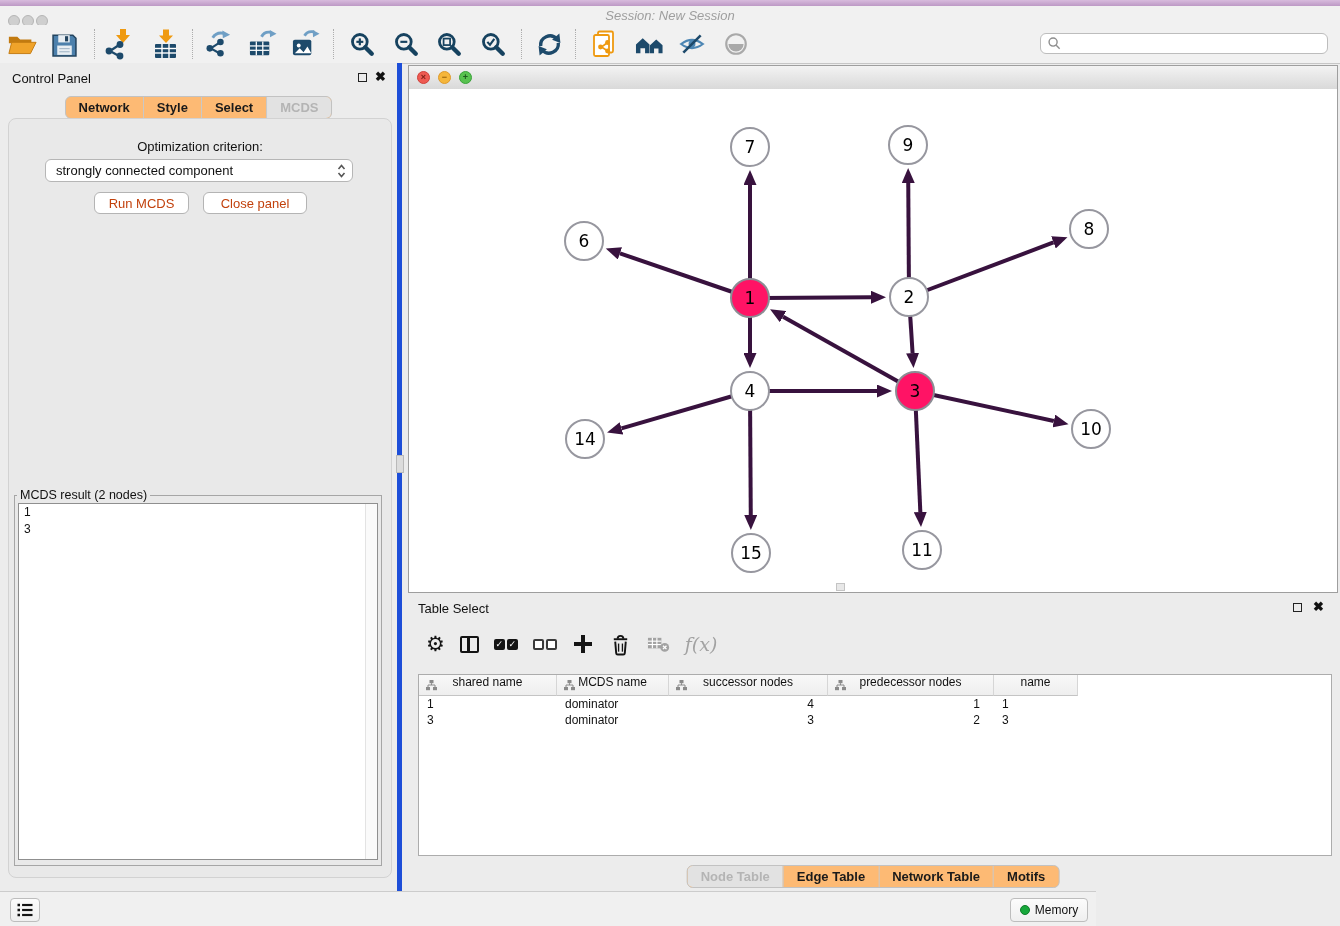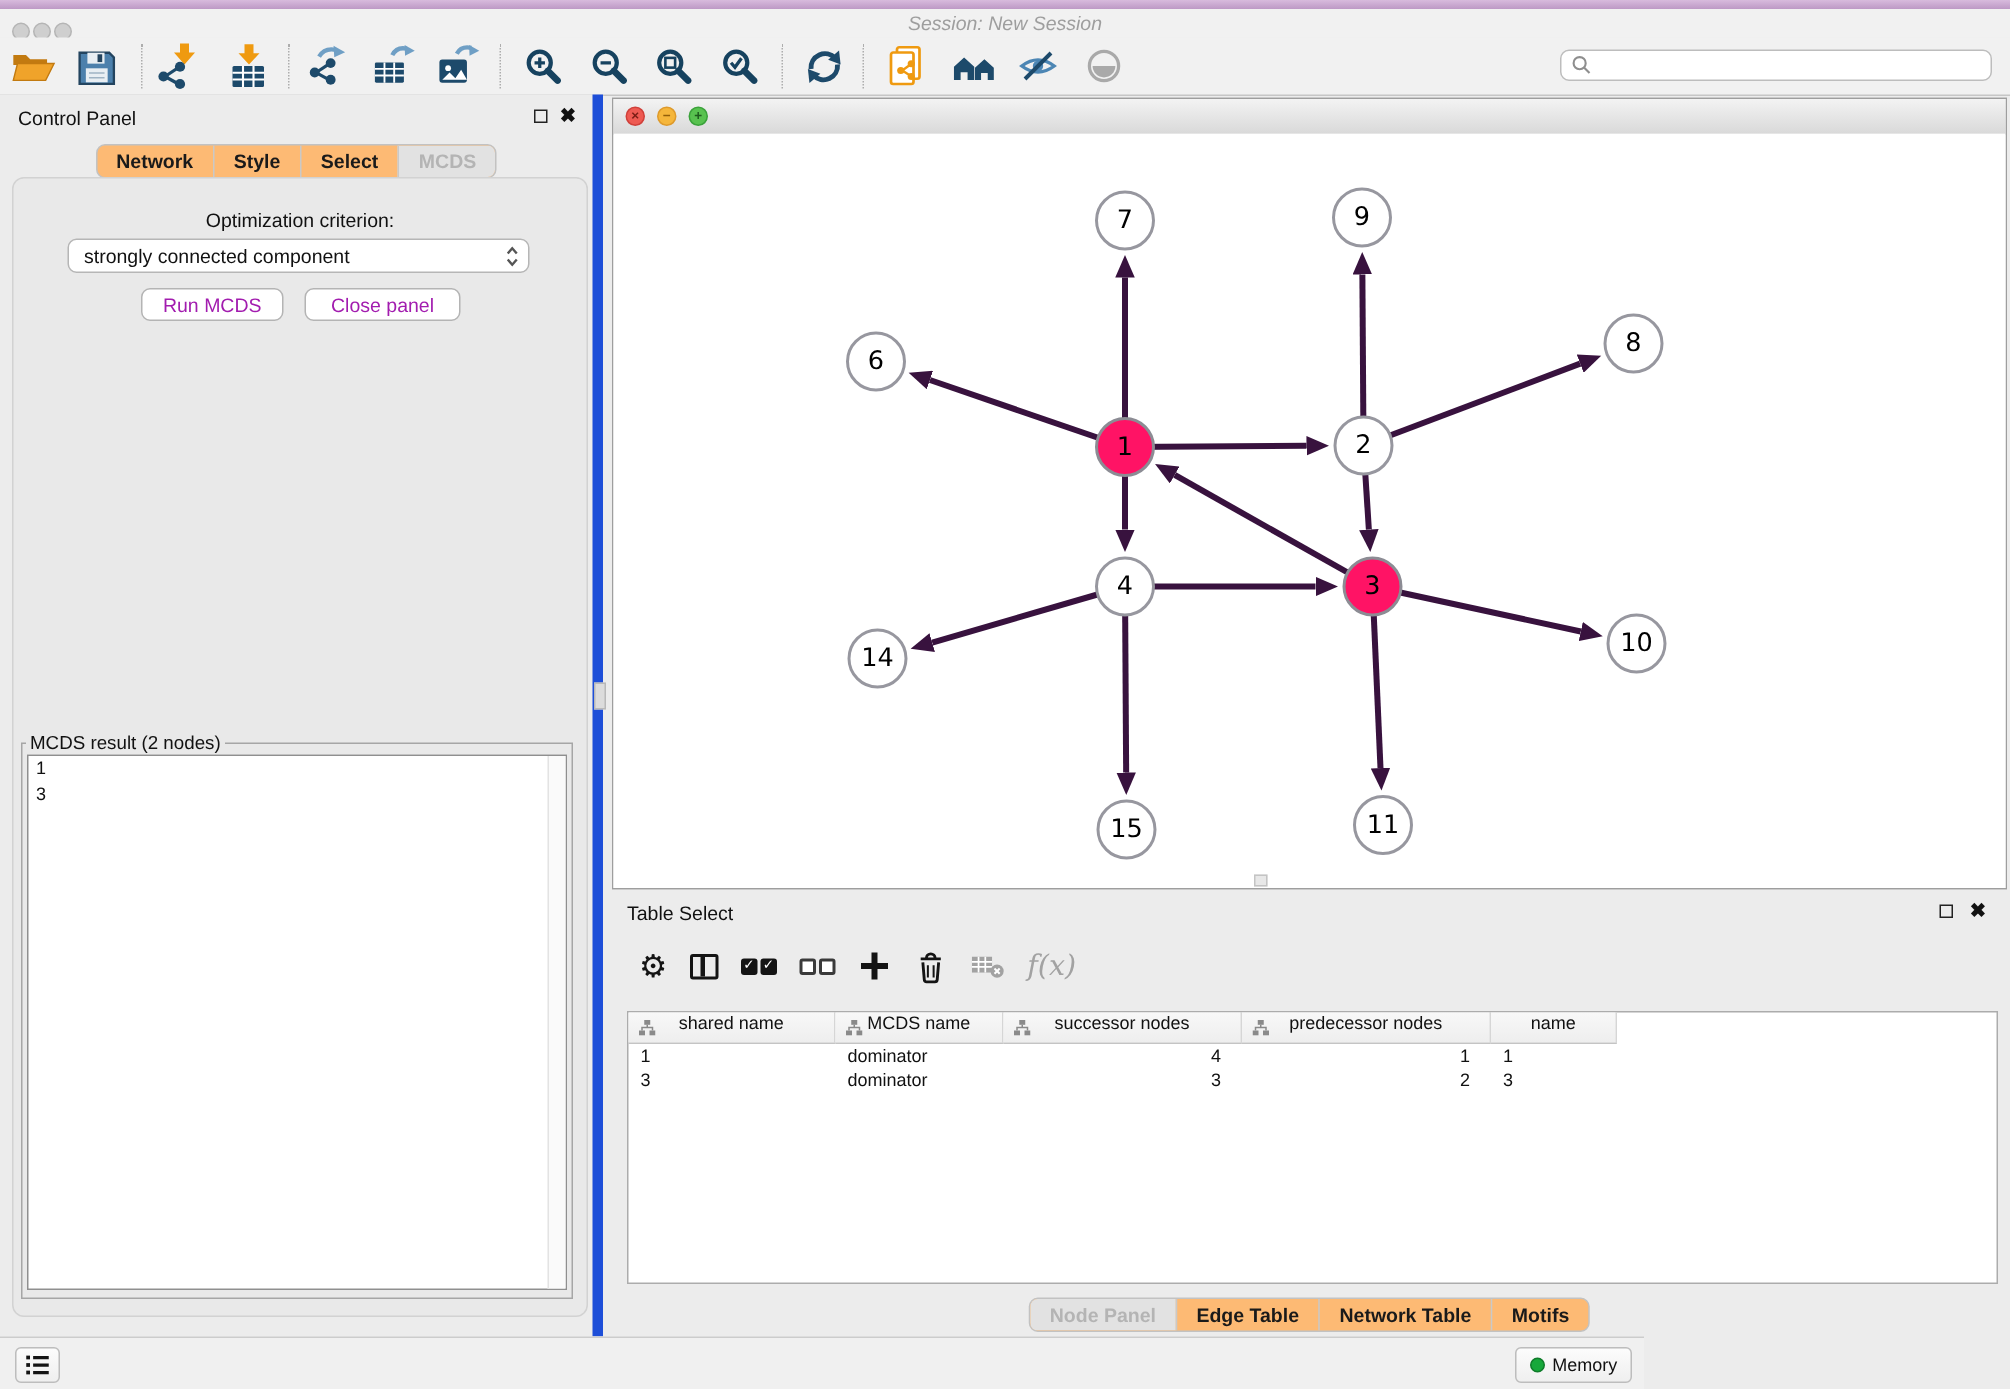--- a/index.html
+++ b/index.html
@@ -15,39 +15,39 @@
   .toolbar{position:absolute;left:0;top:25px;width:1340px;height:38px;background:#F1F1F1;
     border-bottom:1px solid #C6C6C6;}
   .tbtn{position:absolute;top:2px;width:34px;height:34px;display:flex;
     align-items:center;justify-content:center;cursor:default;}
   .tsep{position:absolute;top:4px;height:30px;width:0;border-left:1px dotted #ADADAD;}
   .searchbox{position:absolute;right:12px;top:8px;width:288px;height:21px;background:#fff;
     border:1px solid #BDBDBD;border-radius:6px;display:flex;align-items:center;padding:0 6px;box-sizing:border-box;}
   .searchbox input{border:none;outline:none;flex:1;font-size:12px;font-family:"Liberation Sans",sans-serif;background:transparent;}
   
   .cp{position:absolute;left:0;top:63px;width:402px;height:828px;background:#ECECEC;
-    border-right:7px solid #1d4ed8;box-sizing:border-box;}
+    border-right:5px solid #1d4ed8;box-sizing:border-box;}
   .panel-title{position:absolute;left:12px;top:8px;font-size:13px;color:#111;}
   .float-ic{position:absolute;top:10px;width:9px;height:9px;border:1.5px solid #222;box-sizing:border-box;}
   .close-ic{position:absolute;top:6px;font-size:13px;font-weight:bold;color:#111;}
   .segtabs{position:absolute;display:inline-flex;background:#fdba74;border:1px solid #C2C2C2;
     border-radius:6px;overflow:hidden;white-space:nowrap;text-align:right;}
   .seg{padding:2px 13px;font-size:13px;font-weight:600;color:#1A1A1A;border-left:1px solid #C9C9C9;line-height:17px;}
   .seg:first-child{border-left:none;}
   .seg.active{background:#E2E2E2;color:#B4B4B4;}
   .cp-tabs{top:33px;left:50%;transform:translateX(-50%);}
   .cp-content{position:absolute;left:8px;top:55px;width:384px;height:760px;background:#E9E9E9;
     border:1px solid #D2D2D2;border-radius:8px;box-sizing:border-box;}
   .opt-label{position:absolute;top:20px;width:100%;text-align:center;font-size:13px;color:#111;}
   .combo{position:absolute;left:36px;top:40px;width:308px;height:23px;background:#fff;
     border:1px solid #B6B6B6;border-radius:6px;font-size:13px;display:flex;align-items:center;
     padding-left:10px;box-sizing:border-box;color:#111;}
   .combo .stepper{position:absolute;right:6px;top:3px;}
   .pbtn{position:absolute;height:22px;background:#fff;border:1px solid #B4B4B4;border-radius:6px;
-    font-size:13px;display:flex;align-items:center;justify-content:center;color:#a21caf;box-sizing:border-box;}
+    font-size:13px;display:flex;align-items:center;justify-content:center;color:#c2410c;box-sizing:border-box;}
   .mcds-fieldset{position:absolute;left:5px;top:369px;width:368px;height:378px;
     border:1px solid #A6A6A6;margin:0;padding:0;box-sizing:border-box;}
   .mcds-fieldset legend{font-size:12.5px;color:#111;margin-left:2px;padding:0 3px;}
   .result-box{position:absolute;left:3px;right:3px;top:1px;bottom:5px;background:#fff;
     border:1px solid #8F8F8F;}
   .result-line{font-size:12px;color:#111;line-height:17px;padding-left:5px;}
   .result-scroll{position:absolute;right:0;top:0;bottom:0;width:11px;background:#FAFAFA;border-left:1px solid #E3E3E3;}
   .cp-grip{position:absolute;left:396px;top:455px;width:8px;height:18px;background:#DCDCDC;
     border:1px solid #B9B9B9;box-sizing:border-box;}
   
@@ -445,21 +445,21 @@
         <div class="tr">
           <div class="td al" style="width: 138px;">3</div>
           <div class="td al" style="width: 112px;">dominator</div>
           <div class="td ar" style="width: 159px;">3</div>
           <div class="td ar" style="width: 166px;">2</div>
           <div class="td al" style="width: 84px;">3</div>
         </div>
       </div>
   </div>
   <div class="segtabs tp-tabs" id="tp-tabs">
-      <span class="seg active">Node Panel</span>
+      <span class="seg active">Node Table</span>
       <span class="seg">Edge Table</span>
       <span class="seg">Network Table</span>
       <span class="seg">Motifs</span>
     </div>
 </div>
 
 <div class="statusbar">
   <div class="sbtn" style="left:10px;width:30px;">
     <svg viewBox="0 0 24 24" width="20">
         <g fill="#141414">

